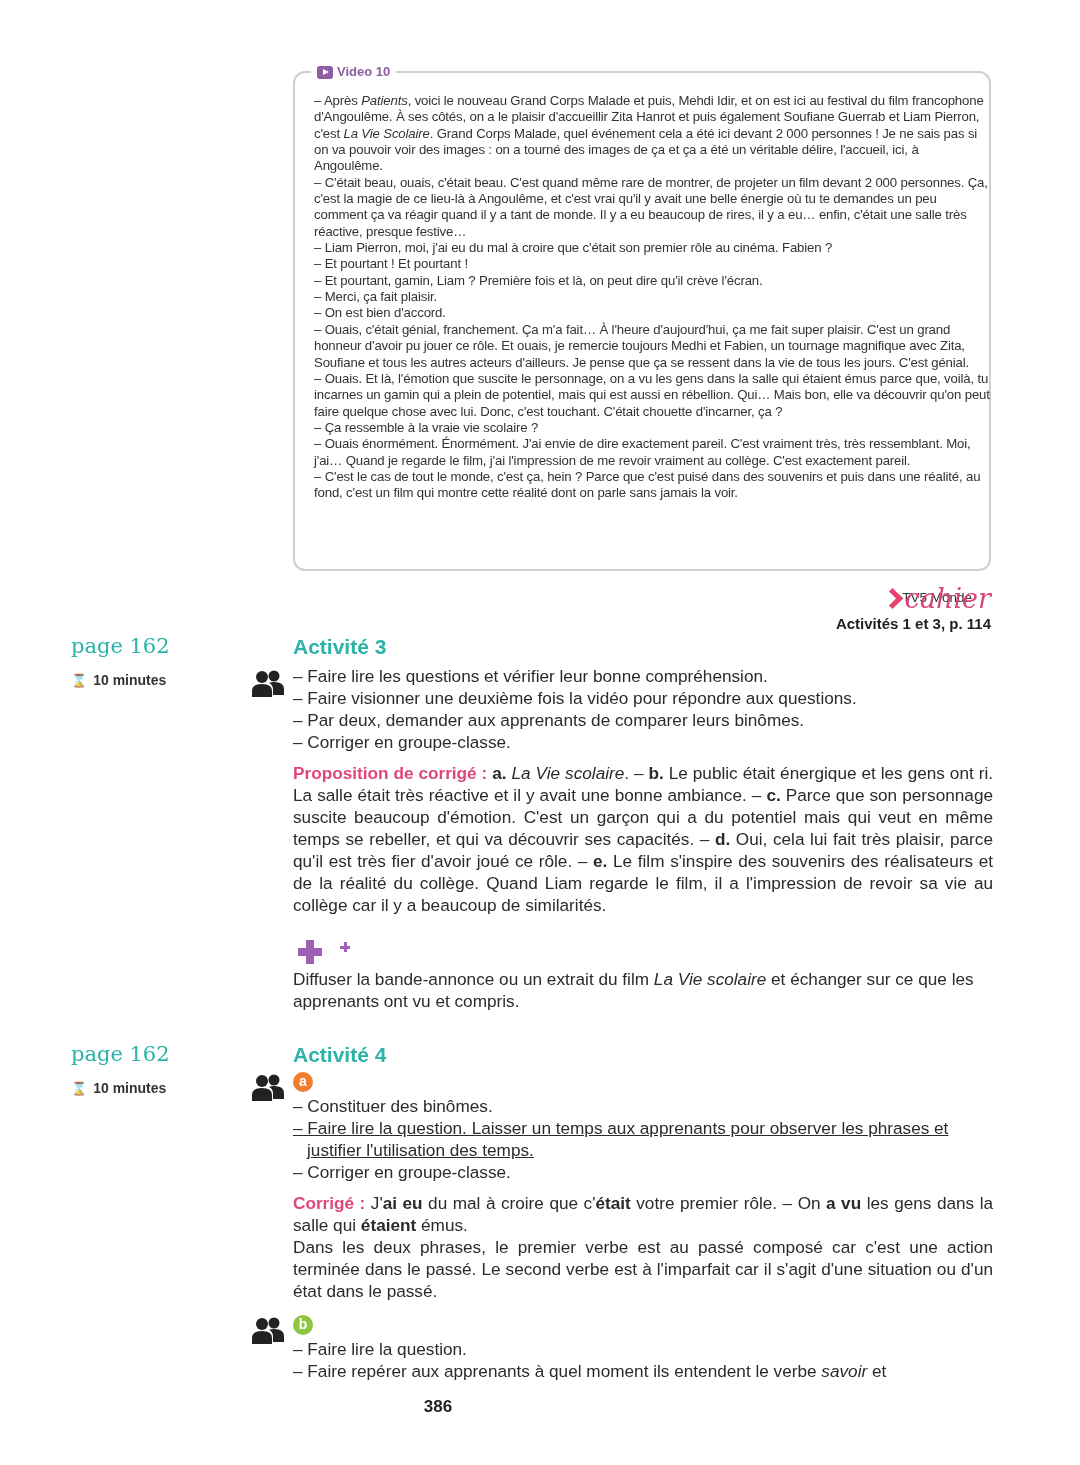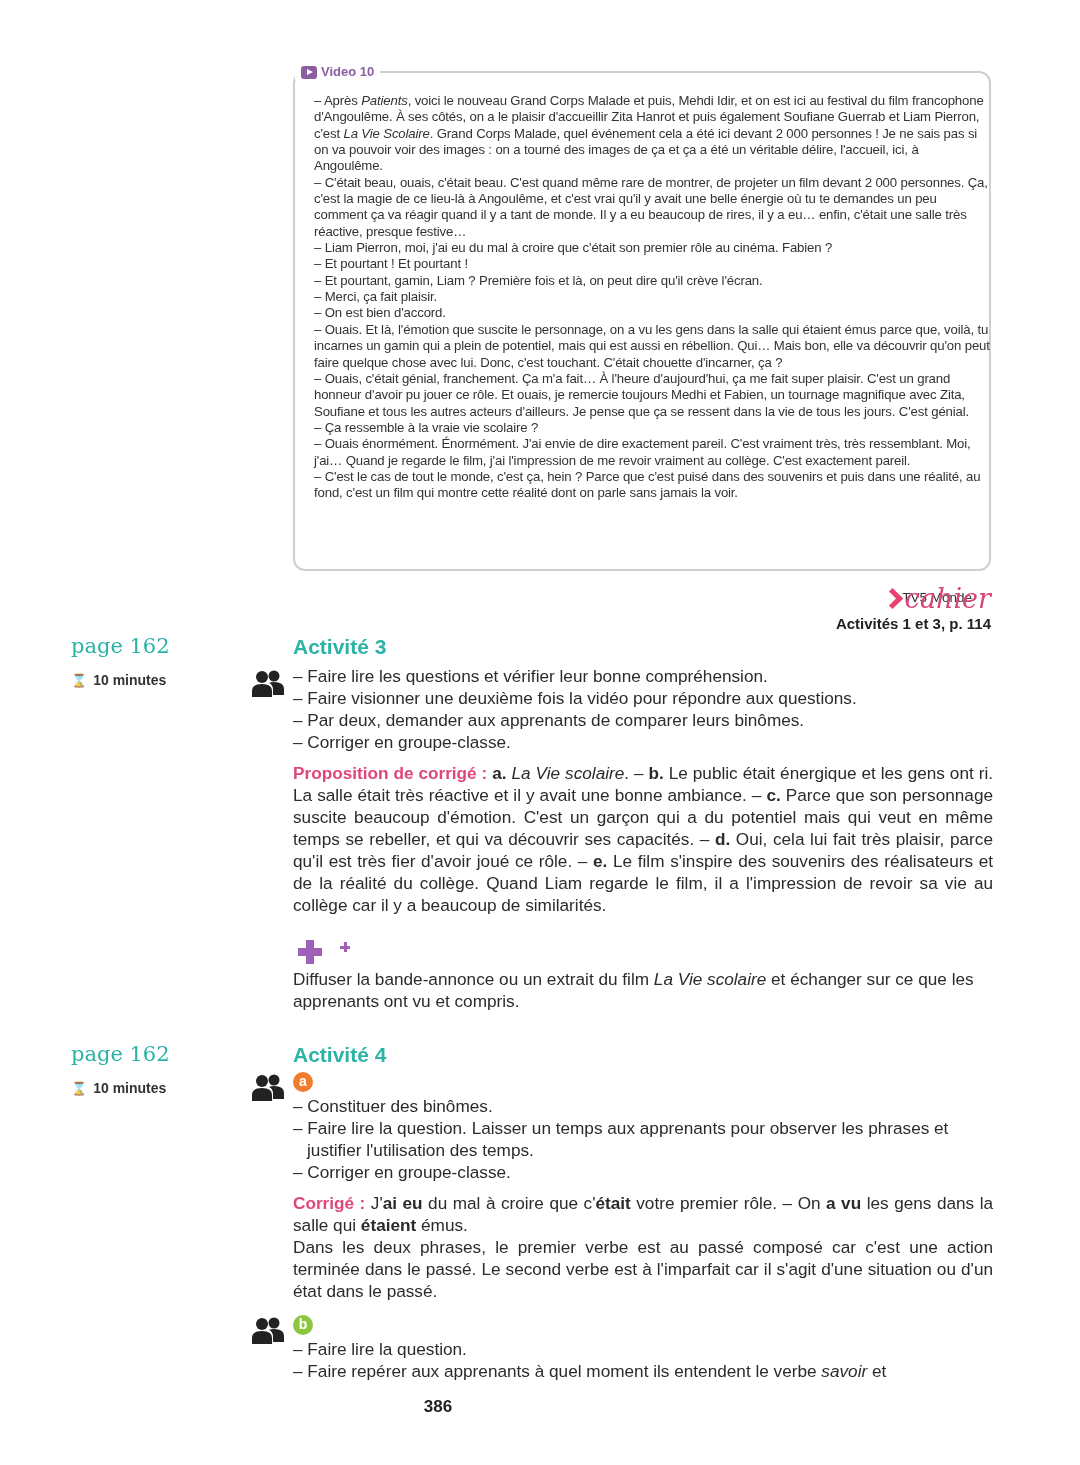--- a/index.html
+++ b/index.html
@@ -7,21 +7,21 @@
       width: 1080px; height: 1465px; position: relative; overflow: hidden;
       font-family: "Liberation Sans", "DejaVu Sans", sans-serif;
       color: #2b2b2b;
     }
     
     .video-box {
       position: absolute; left: 293px; top: 71px; width: 698px; height: 500px;
       border: 2px solid #cfcfcf; border-radius: 12px; box-sizing: border-box;
     }
     .video-label {
-      position: absolute; left: 0; top: -9px; background: #fff; padding: 0 6px 0 6px;
+      position: absolute; left: 16px; top: -9px; background: #fff; padding: 0 6px 0 6px;
       display: flex; align-items: center; gap: 4px;
       color: #8e5ea2; font-weight: bold; font-size: 13px; line-height: 16px;
     }
     .play-icon {
       width: 16px; height: 13px; background: #8e5ea2; border-radius: 3px; position: relative; display: inline-block;
     }
     .play-icon::after {
       content: ""; position: absolute; left: 6px; top: 3px;
       border-left: 6px solid #fff; border-top: 3.5px solid transparent; border-bottom: 3.5px solid transparent;
     }
@@ -63,21 +63,21 @@
     .act-title {
       position: absolute; left: 293px; font-size: 21px; font-weight: bold; color: #2ab3a6;
     }
     .pair-icon {
       position: absolute; left: 252px; width: 32px; height: 28px;
     }
     .body-text {
       position: absolute; left: 293px; width: 700px; font-size: 17.2px; line-height: 22px; color: #2b2b2b;
     }
     .body-text p { margin: 0; }
-    .indent { padding-left: 14px; text-indent: -14px; }
+    .indent { padding-left: 14px; text-indent: -14px; text-decoration: underline; }
     .justify { text-align: justify; }
     .pink { color: #e0457b; font-weight: bold; }
     .badge {
       position: absolute; left: 293px; width: 20px; height: 20px; border-radius: 50%;
       color: #fff; font-weight: bold; font-size: 14px; line-height: 19px; text-align: center;
     }
     .plus-wrap { position: absolute; left: 298px; top: 940px; width: 60px; height: 26px; }
     .plus-big { position: absolute; left: 0; top: 0; width: 24px; height: 24px; }
     .plus-big::before, .plus-big::after { content: ""; position: absolute; background: #a160b8; }
     .plus-big::before { left: 8px; top: 0; width: 8px; height: 24px; }
@@ -100,22 +100,22 @@
     <span>Video 10</span>
   </div>
   <div class="transcript">
     <p><span>– Après </span><i>Patients</i><span>, voici le nouveau Grand Corps Malade et puis, Mehdi Idir, et on est ici au festival du film francophone d'Angoulême. À ses côtés, on a le plaisir d'accueillir Zita Hanrot et puis également Soufiane Guerrab et Liam Pierron, c'est </span><i>La Vie Scolaire</i><span>. Grand Corps Malade, quel événement cela a été ici devant 2 000 personnes ! Je ne sais pas si on va pouvoir voir des images : on a tourné des images de ça et ça a été un véritable délire, l'accueil, ici, à Angoulême.</span></p>
     <p>– C'était beau, ouais, c'était beau. C'est quand même rare de montrer, de projeter un film devant 2 000 personnes. Ça, c'est la magie de ce lieu-là à Angoulême, et c'est vrai qu'il y avait une belle énergie où tu te demandes un peu comment ça va réagir quand il y a tant de monde. Il y a eu beaucoup de rires, il y a eu… enfin, c'était une salle très réactive, presque festive…</p>
     <p>– Liam Pierron, moi, j'ai eu du mal à croire que c'était son premier rôle au cinéma. Fabien ?</p>
     <p>– Et pourtant ! Et pourtant !</p>
     <p>– Et pourtant, gamin, Liam ? Première fois et là, on peut dire qu'il crève l'écran.</p>
     <p>– Merci, ça fait plaisir.</p>
     <p>– On est bien d'accord.</p>
+    <p>– Ouais, c'était génial, franchement. Ça m'a fait… À l'heure d'aujourd'hui, ça me fait super plaisir. C'est un grand honneur d'avoir pu jouer ce rôle. Et ouais, je remercie toujours Medhi et Fabien, un tournage magnifique avec Zita, Soufiane et tous les autres acteurs d'ailleurs. Je pense que ça se ressent dans la vie de tous les jours. C'est génial.</p>
     <p>– Ouais. Et là, l'émotion que suscite le personnage, on a vu les gens dans la salle qui étaient émus parce que, voilà, tu incarnes un gamin qui a plein de potentiel, mais qui est aussi en rébellion. Qui… Mais bon, elle va découvrir qu'on peut faire quelque chose avec lui. Donc, c'est touchant. C'était chouette d'incarner, ça ?</p>
-    <p>– Ouais, c'était génial, franchement. Ça m'a fait… À l'heure d'aujourd'hui, ça me fait super plaisir. C'est un grand honneur d'avoir pu jouer ce rôle. Et ouais, je remercie toujours Medhi et Fabien, un tournage magnifique avec Zita, Soufiane et tous les autres acteurs d'ailleurs. Je pense que ça se ressent dans la vie de tous les jours. C'est génial.</p>
     <p>– Ça ressemble à la vraie vie scolaire ?</p>
     <p>– Ouais énormément. Énormément. J'ai envie de dire exactement pareil. C'est vraiment très, très ressemblant. Moi, j'ai… Quand je regarde le film, j'ai l'impression de me revoir vraiment au collège. C'est exactement pareil.</p>
     <p>– C'est le cas de tout le monde, c'est ça, hein ? Parce que c'est puisé dans des souvenirs et puis dans une réalité, au fond, c'est un film qui montre cette réalité dont on parle sans jamais la voir.</p>
   </div>
   <div class="source">TV5 Monde</div>
 </div>
 
 <div class="cahier">
   <span class="chevron-icon"></span>
   <span>cahier</span>

